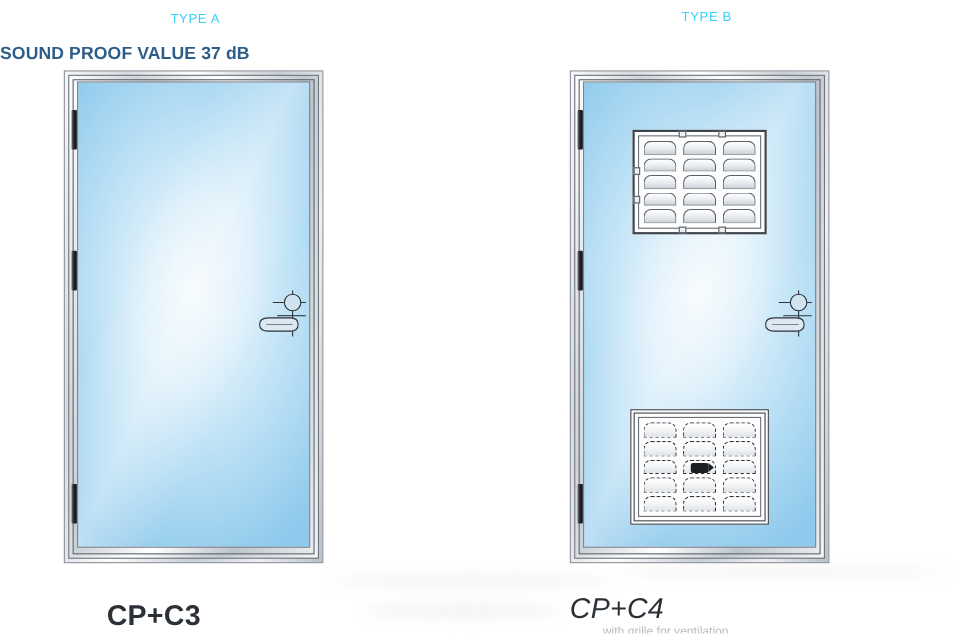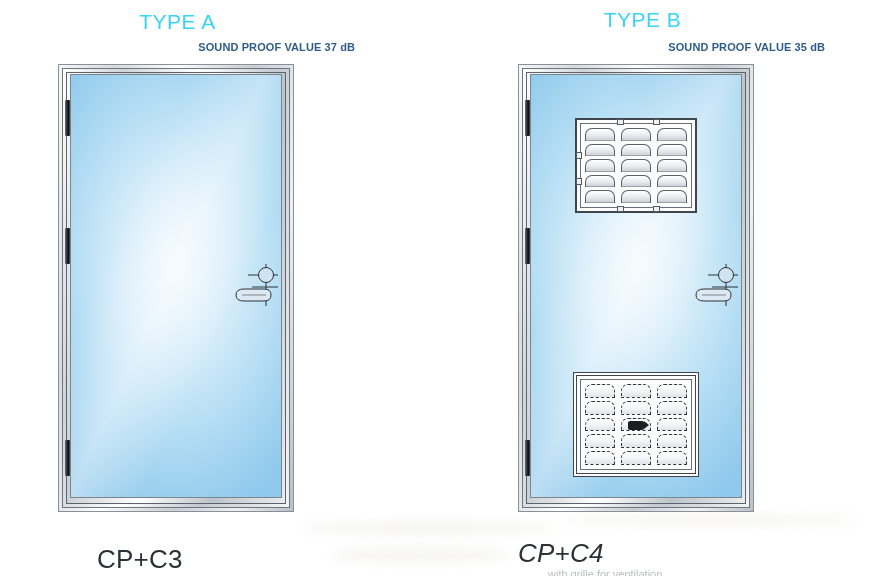--- a/index.html
+++ b/index.html
@@ -16,29 +16,29 @@
 
   .sheet{position:absolute;left:0;top:0;width:887px;height:576px;}
 
   
   .door-panel{position:absolute;}
 
   .title{
     position:absolute;left:0;width:100%;
     text-align:center;
     color:#3ad2f7;
-    font-size:21px;
+    font-size:12px;
     letter-spacing:.5px;
     white-space:nowrap;
   }
   .subtitle{
     position:absolute;left:0;width:100%;
-    text-align:right;
+    text-align:left;
     color:#2f5d8a;
-    font-size:11px;
+    font-size:16px;
     font-weight:bold;
     letter-spacing:.1px;
     white-space:nowrap;
   }
 
   
   .frame-outer{
     position:absolute;
     box-sizing:border-box;
     border:1px solid #8a9099;
@@ -187,27 +187,26 @@
           <line x1="34" y1="2" x2="34" y2="44"></line>
           <line x1="16" y1="13" x2="46" y2="13"></line>
           <line x1="20" y1="25" x2="46" y2="25"></line>
           <circle cx="34" cy="13" r="7.5" fill="#cfe3f0"></circle>
           <path d="M4,33 q0,-6 8,-6 h20 q7,0 7,6 q0,6 -7,6 h-20 q-8,0 -8,-6 z" fill="#dce9f2"></path>
           <line x1="10" y1="33" x2="34" y2="33" stroke="#7d858d"></line>
         </g>
       </svg>
     </div>
 
-    <div class="caption" style="left:97px;top:544px;">CP+C3</div>
+    <div class="caption" style="left:97px;top:544px;font-weight:bold;">CP+C3</div>
   </div>
 
   <div class="door-panel" style="left:460px;top:0;width:427px;height:488px;">
 
     <div class="title" style="top:8px;width:365px;">TYPE B</div>
-    <div class="subtitle" style="top:41px;width:365px;">SOUND PROOF VALUE 35 dB</div>
 
     <div class="frame-outer" style="left:58px;top:64px;width:236px;height:448px;">
       <div class="frame-mid"></div>
       <div class="frame-inner"></div>
     </div>
 
     <div class="leaf" style="left:70px;top:74px;width:212px;height:424px;">
       <div class="leaf-sheen"></div>
     </div>
 

